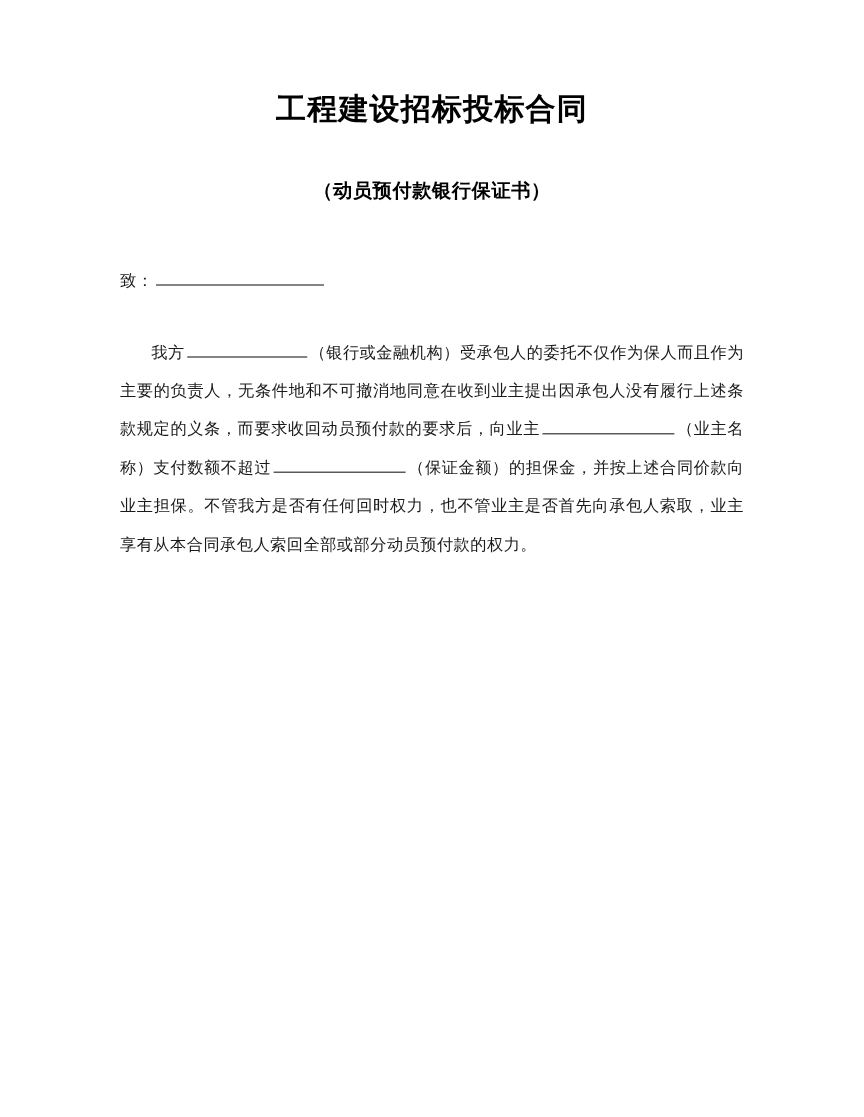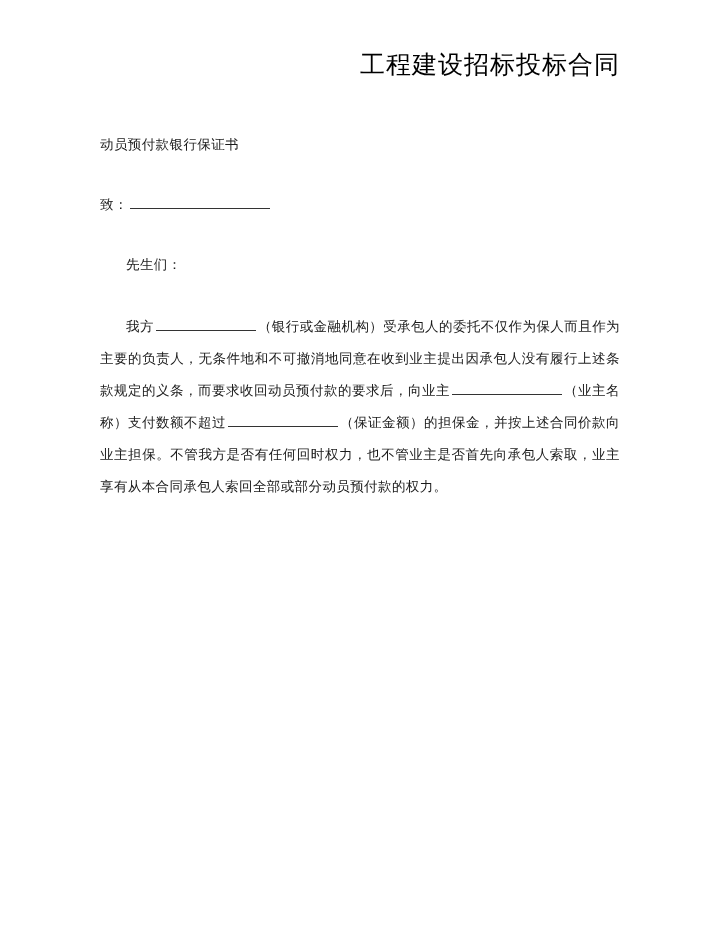--- a/index.html
+++ b/index.html
@@ -16,24 +16,24 @@
   }
   .page {
     position: relative;
     width: 720px;
     height: 931px;
     box-sizing: border-box;
     padding: 0 100px;
   }
   .doc-title {
     margin: 0;
-    padding-top: 48px;
-    text-align: right;
+    padding-top: 74px;
+    text-align: center;
     font-size: 25px;
-    font-weight: normal;
+    font-weight: bold;
     letter-spacing: 1px;
     color: #000;
   }
   .doc-subtitle {
     margin: 0;
     padding-top: 42px;
     text-align: center;
     font-size: 16px;
     font-weight: bold;
     color: #000;
@@ -78,30 +78,29 @@
   .blank.w80  { width: 80px; }
   .blank.w195 { width: 195px; }
 </style>
 </head>
 <body>
 
 <div class="page">
 
   <h1 class="doc-title">工程建设招标投标合同</h1>
 
+  <h2 class="doc-subtitle">（动员预付款银行保证书）</h2>
 
   <div class="body-area">
 
-    <p class="para heading-line">动员预付款银行保证书</p>
 
     <p class="para addressee">
       <span>致：</span><span class="blank w140"></span>
     </p>
 
-    <p class="para salutation">先生们：</p>
 
 
     <p class="para block">
       <span>我方</span><span class="blank w100"></span><span>（银行或金融机构）受承包人的委托不仅作为保人而且作为主要的负责人，无条件地和不可撤消地同意在收到业主提出因承包人没有履行上述条款规定的义条，而要求收回动员预付款的要求后，向业主</span><span class="blank w110"></span><span>（业主名称）支付数额不超过</span><span class="blank w110"></span><span>（保证金额）的担保金，并按上述合同价款向业主担保。不管我方是否有任何回时权力，也不管业主是否首先向承包人索取，业主享有从本合同承包人索回全部或部分动员预付款的权力。</span>
     </p>
 
   </div>
 </div>
 
 </body></html>

